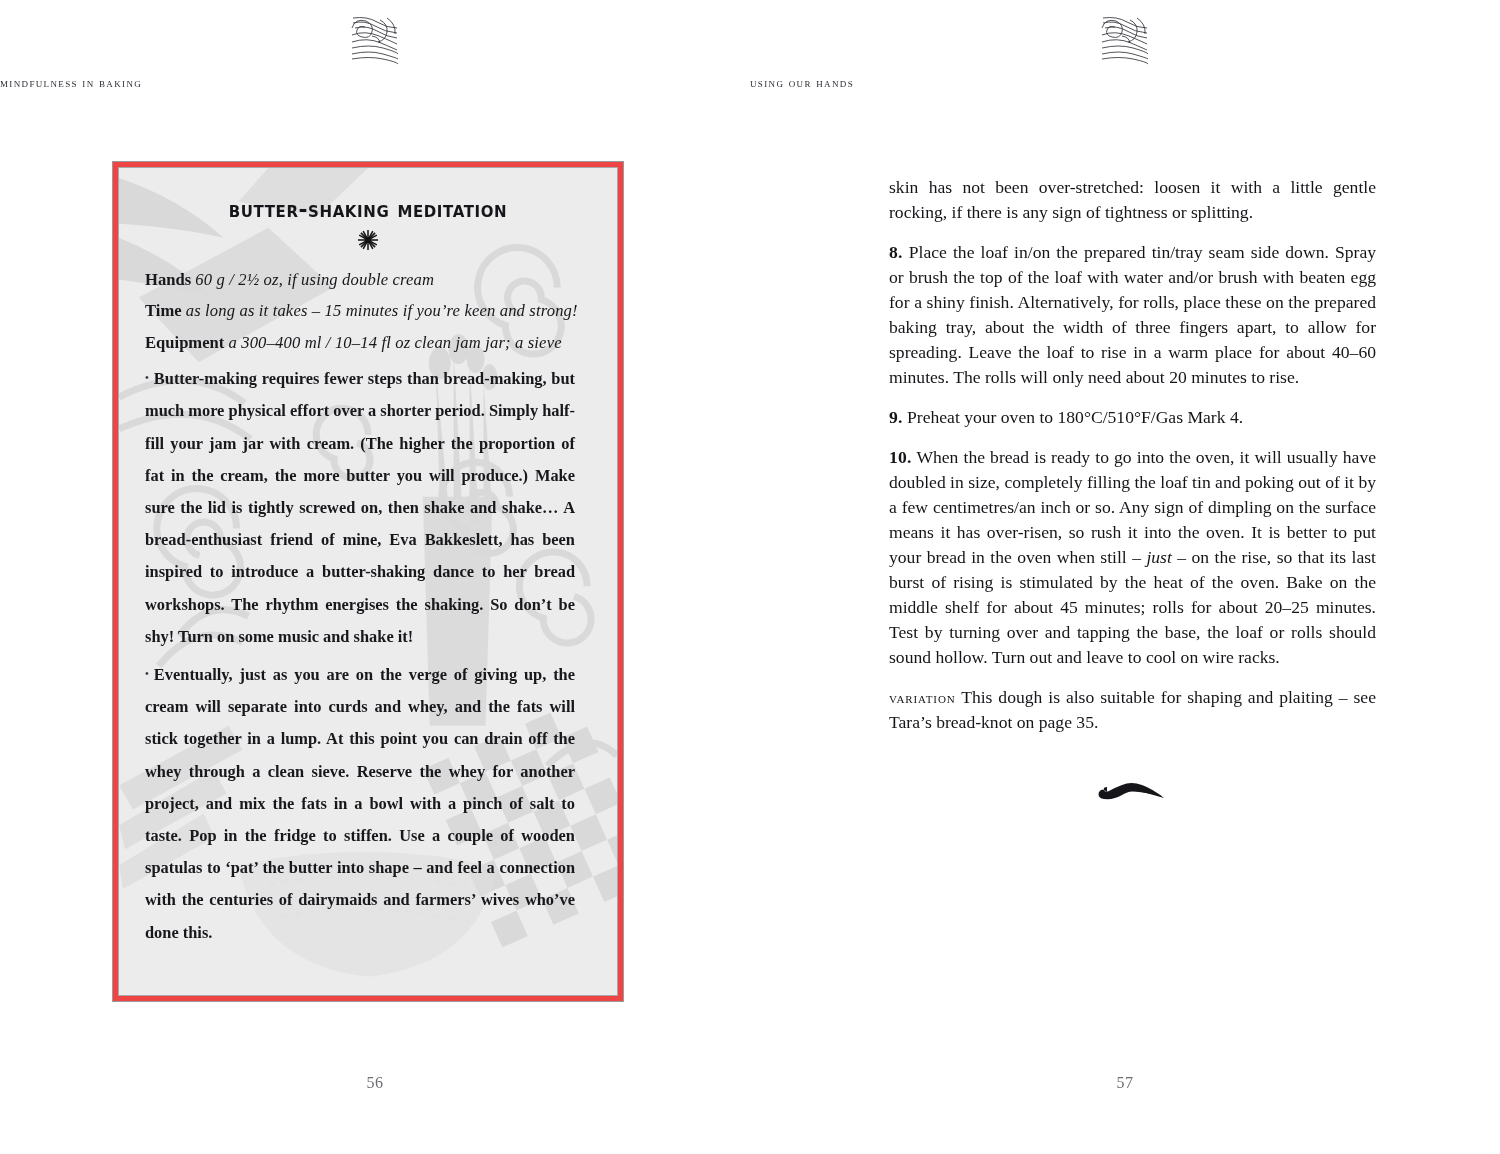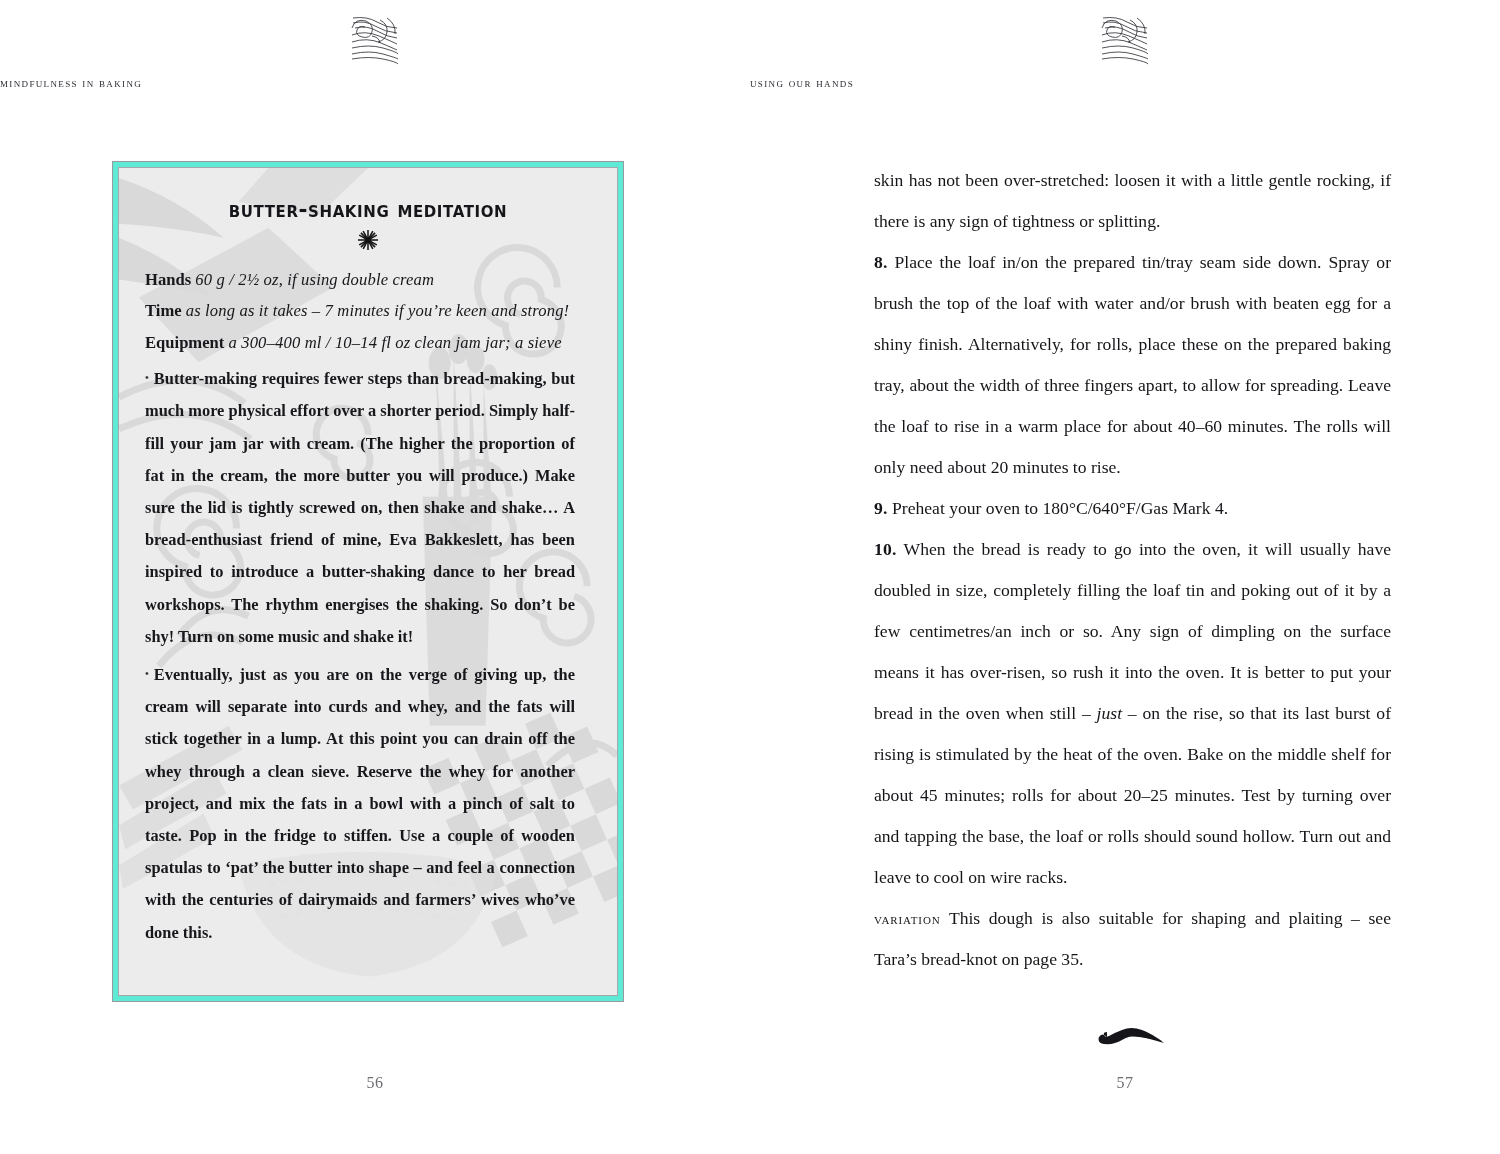--- a/index.html
+++ b/index.html
@@ -68,21 +68,21 @@
   
   .panel-outer {
     position: absolute;
     left: 112px;
     top: 161px;
     width: 512px;
     height: 841px;
     border: 1px solid #9a9a9e;
     box-sizing: border-box;
     padding: 5px;
-    background: #5eead4;
+    background: #ef4444;
   }
   .panel-inner {
     position: relative;
     width: 100%;
     height: 100%;
     border: 1px solid #a8a8ac;
     box-sizing: border-box;
     background: #ececec;
     overflow: hidden;
   }
@@ -157,24 +157,24 @@
 
   
   .body-col {
     position: absolute;
     left: 124px;
     top: 160px;
     width: 517px;
   }
   .body-para {
     font-size: 17.6px;
-    line-height: 41px;
+    line-height: 25px;
     text-align: justify;
     text-justify: inter-word;
-    margin: 0;
+    margin: 15px;
     color: #151519;
     hyphens: manual;
   }
   .num {
     font-weight: bold;
     letter-spacing: 0.2px;
   }
   .smallcaps {
     font-variant: small-caps;
     text-transform: lowercase;
@@ -306,21 +306,21 @@
               <circle cx="11" cy="11" r="3.1" fill="#111"></circle>
             </svg>
           </div>
 
           <div class="meta-line">
             <span class="meta-label">Hands</span>
             <span class="meta-value">60 g / 2½ oz, if using double cream</span>
           </div>
           <div class="meta-line">
             <span class="meta-label">Time</span>
-            <span class="meta-value">as long as it takes – 7 minutes if you’re keen and strong!</span>
+            <span class="meta-value">as long as it takes – 15 minutes if you’re keen and strong!</span>
           </div>
           <div class="meta-line">
             <span class="meta-label">Equipment</span>
             <span class="meta-value">a 300–400 ml / 10–14 fl oz clean jam jar; a sieve</span>
           </div>
 
           <p class="recipe-para"><span class="bullet">•</span><span>Butter-making requires fewer steps than bread-making, but much more physical effort over a shorter period. Simply half-fill your jam jar with cream. (The higher the proportion of fat in the cream, the more butter you will produce.) Make sure the lid is tightly screwed on, then shake and shake… A bread-enthusiast friend of mine, Eva Bakkeslett, has been inspired to introduce a butter-shaking dance to her bread workshops. The rhythm energises the shaking. So don’t be shy! Turn on some music and shake it!</span></p>
 
           <p class="recipe-para"><span class="bullet">•</span><span>Eventually, just as you are on the verge of giving up, the cream will separate into curds and whey, and the fats will stick together in a lump. At this point you can drain off the whey through a clean sieve. Reserve the whey for another project, and mix the fats in a bowl with a pinch of salt to taste. Pop in the fridge to stiffen. Use a couple of wooden spatulas to ‘pat’ the butter into shape – and feel a connection with the centuries of dairymaids and farmers’ wives who’ve done this.</span></p>
         </div>
@@ -351,21 +351,21 @@
       </svg>
       <div class="runhead-title">Using Our Hands</div>
     </div>
 
     <div class="body-col">
 
       <p class="body-para">skin has not been over-stretched: loosen it with a little gentle rocking, if there is any sign of tightness or splitting.</p>
 
       <p class="body-para"><span class="num">8.</span> <span>Place the loaf in/on the prepared tin/tray seam side down. Spray or brush the top of the loaf with water and/or brush with beaten egg for a shiny finish. Alternatively, for rolls, place these on the prepared baking tray, about the width of three fingers apart, to allow for spreading. Leave the loaf to rise in a warm place for about 40–60 minutes. The rolls will only need about 20 minutes to rise.</span></p>
 
-      <p class="body-para"><span class="num">9.</span> <span>Preheat your oven to 180°C/640°F/Gas Mark 4.</span></p>
+      <p class="body-para"><span class="num">9.</span> <span>Preheat your oven to 180°C/510°F/Gas Mark 4.</span></p>
 
       <p class="body-para"><span class="num">10.</span> <span>When the bread is ready to go into the oven, it will usually have doubled in size, completely filling the loaf tin and poking out of it by a few centimetres/an inch or so. Any sign of dimpling on the surface means it has over-risen, so rush it into the oven. It is better to put your bread in the oven when still – </span><em>just</em><span> – on the rise, so that its last burst of rising is stimulated by the heat of the oven. Bake on the middle shelf for about 45 minutes; rolls for about 20–25 minutes. Test by turning over and tapping the base, the loaf or rolls should sound hollow. Turn out and leave to cool on wire racks.</span></p>
 
       <p class="body-para"><span class="smallcaps">variation</span> <span>This dough is also suitable for shaping and plaiting – see Tara’s bread-knot on page 35.</span></p>
 
       <div class="endmark">
         <svg width="70" height="26" viewBox="0 0 70 26">
           <path d="M9 13 q-5 -5 -8 0 q-2 6 5 7 q10 1 18 -4 q10 -6 20 -3 q12 3 22 6 q-11 -9 -22 -13 q-11 -4 -20 0 q-8 3 -13 6 q-4 2 -5 -1 q-1 -3 3 -3" fill="#16161a"></path>
           <path d="M20 11 q10 -4 20 -2 q12 2 24 8 q-12 -3 -23 -4 q-11 -1 -21 -2 Z" fill="#16161a"></path>
         </svg>

